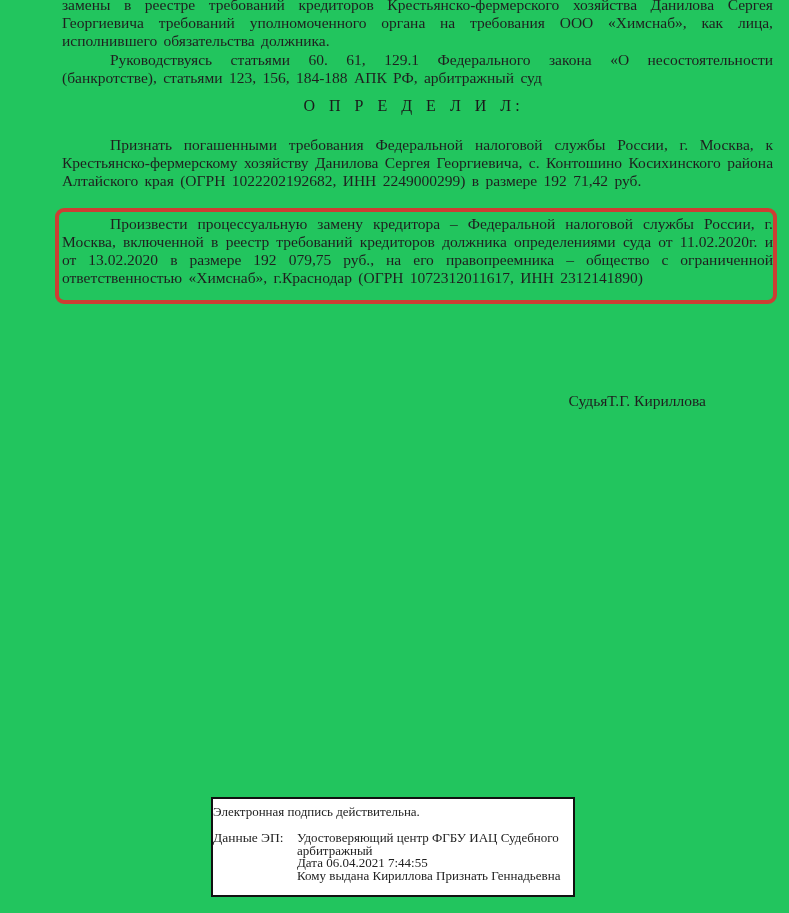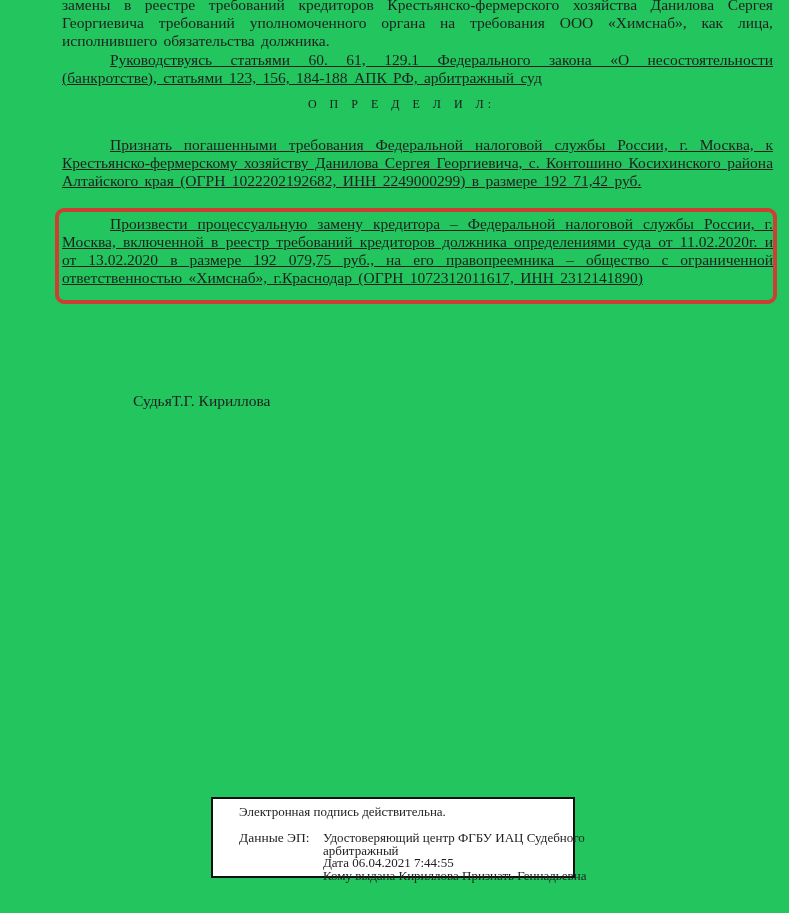--- a/index.html
+++ b/index.html
@@ -18,31 +18,31 @@
   }
   .para {
     position: absolute;
     left: 62px;
     width: 711px;
     font-size: 15.5px;
     line-height: 18px;
     text-align: justify;
     word-spacing: 2.5px;
   }
-  .indent { text-indent: 48px; text-decoration: underline; }
+  .indent { text-indent: 48px; }
 
   .p-intro    { top: -4px; }
   .p-guided   { top: 51px; }
   .heading {
     position: absolute;
-    left: 46px;
+    left: 58px;
     width: 711px;
     top: 97px;
     text-align: center;
-    font-size: 12px;
+    font-size: 16px;
     letter-spacing: 4px;
     word-spacing: 2px;
     color: #1a1a1a;
   }
   .p-recognize { top: 136px; }
   .p-replace   { top: 215px; }
   .p-appeal    { top: 307px; }
 
   .highlight-box {
     position: absolute;
@@ -50,38 +50,38 @@
     top: 208px;
     width: 714px;
     height: 88px;
     border: 4px solid #cd3e33;
     border-radius: 9px;
     pointer-events: none;
   }
 
   .signature-row {
     position: absolute;
-    left: 133px;
+    left: 122px;
     top: 392px;
     width: 584px;
     display: flex;
-    justify-content: flex-start;
+    justify-content: flex-end;
     font-size: 15.5px;
     line-height: 18px;
   }
 
   .stamp {
     position: absolute;
     left: 211px;
     top: 797px;
     width: 364px;
-    height: 81px;
+    height: 100px;
     border: 2px solid #111111;
     box-sizing: border-box;
-    padding: 5px 8px 4px 26px;
+    padding: 5px 8px 4px 0;
     background: #ffffff;
   }
   .stamp-valid {
     font-size: 13px;
     line-height: 16px;
     color: #222222;
   }
   .stamp-row {
     display: flex;
     margin-top: 10px;

